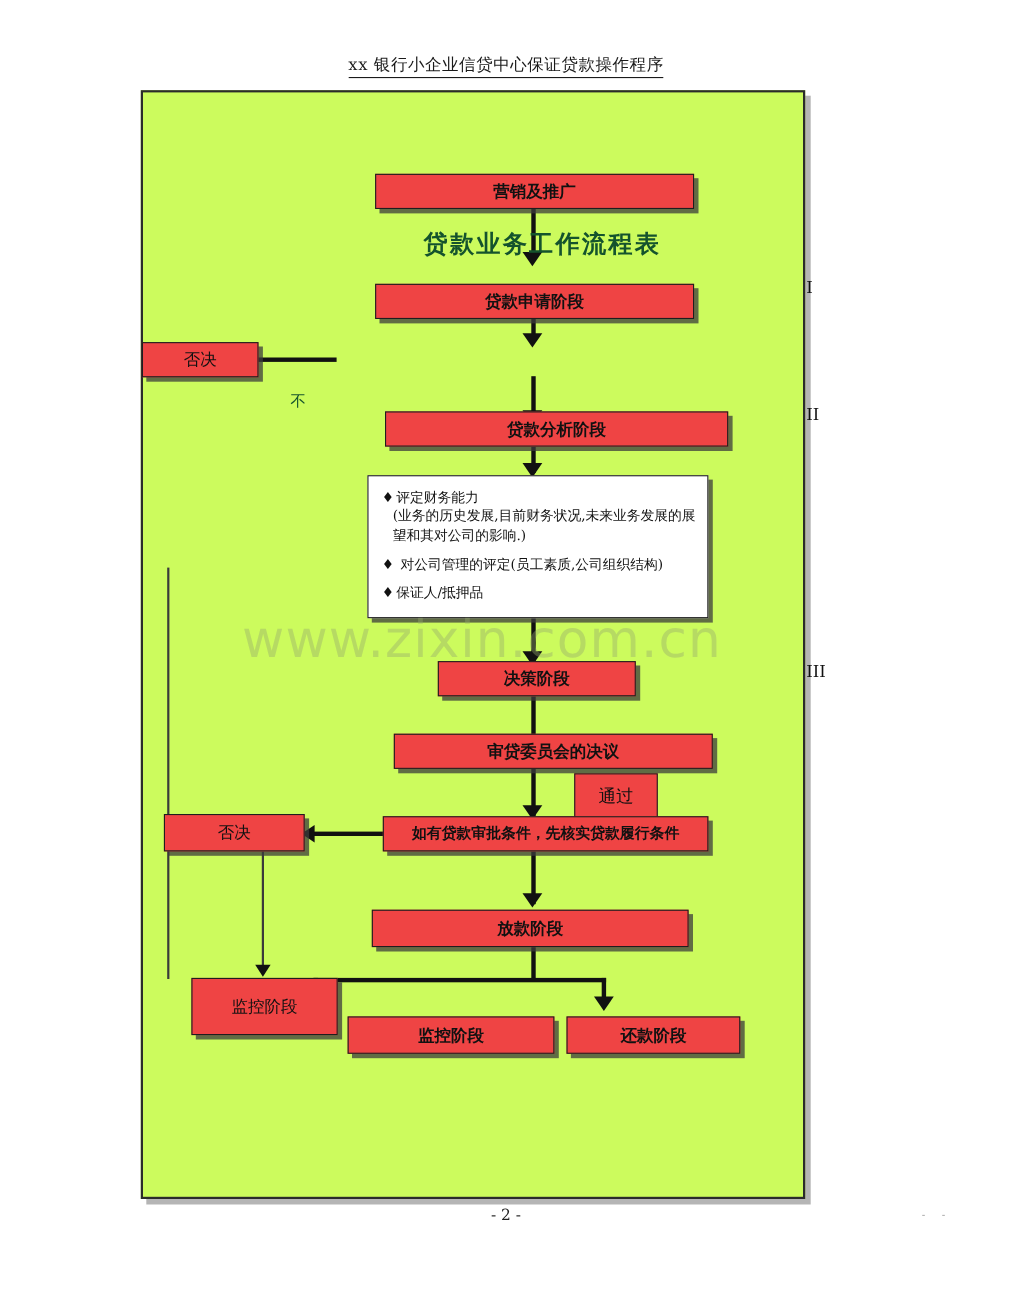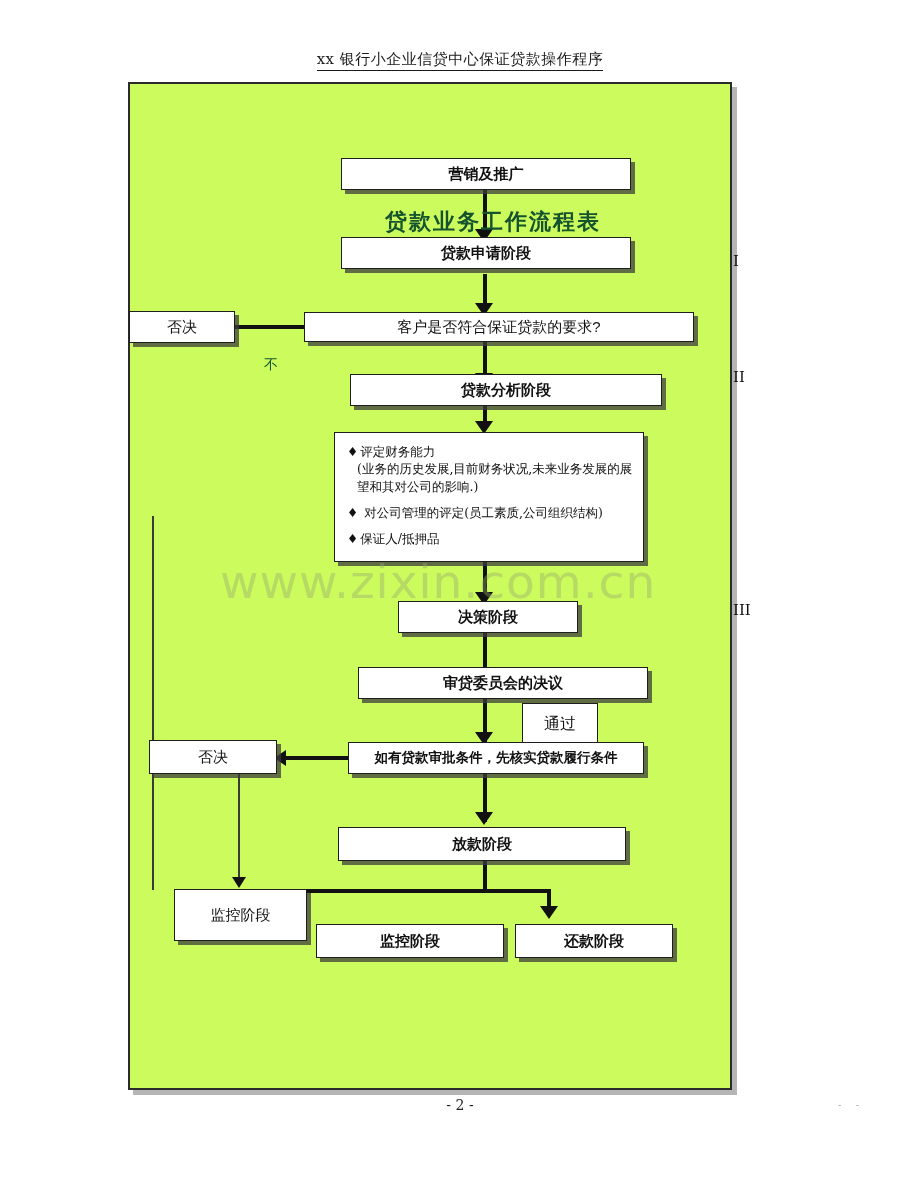--- a/index.html
+++ b/index.html
@@ -39,26 +39,26 @@
     font-family:"DejaVu Sans","Liberation Sans",sans-serif;
     font-size:47px;letter-spacing:1px;
     color:rgba(150,170,110,.40);
     white-space:nowrap;pointer-events:none;
     z-index:5;
   }
 
   
   .box{
     position:absolute;
-    background:#ffffff;
+    background:#ef4444;
     border:1.5px solid #1e1e1e;
     box-sizing:border-box;
     box-shadow:4px 4px 0 rgba(60,60,60,.75);
     display:flex;align-items:center;justify-content:center;
-    font-family:Liberation Sans, sans-serif;
+    font-family:Liberation Mono, monospace;
     font-size:15px;color:#111;
     text-align:center;
     z-index:3;
   }
   .box.bold{font-weight:bold;}
   .box.thin{box-shadow:none;border:1.5px solid #1e1e1e;}
 
   
   .listbox{
     position:absolute;background:#ffffff;
@@ -132,25 +132,24 @@
   <div class="panel">
 
     <div class="watermark" style="left:90px;top:470px;">www.zixin.com.cn</div>
 
     <div class="flabel" style="left:255px;top:123px;font-size:22px;font-weight:bold;letter-spacing:2px;">贷款业务工作流程表</div>
 
     <div class="box bold" style="left:211px;top:74px;width:290px;height:32px;">营销及推广</div>
     <div class="vline" style="left:353px;top:106px;height:46px;"></div>
     <div class="arrow-down" style="left:345px;top:145px;"></div>
 
-    <div class="box bold" style="left:211px;top:153px;width:290px;height:32px;">贷款申请阶段</div>
+    <div class="box bold" style="left:211px;top:174px;width:290px;height:32px;">贷款申请阶段</div>
     <div class="vline" style="left:353px;top:190px;height:36px;"></div>
     <div class="arrow-down" style="left:345px;top:219px;"></div>
 
-    <div class="box" style="left:174px;top:228px;width:390px;height:30px;">客户是否符合保证贷款的要求?</div>
 
     <div class="hline" style="left:24px;top:241px;width:152px;"></div>
     <div class="arrow-left" style="left:22px;top:235px;"></div>
     <div class="box" style="left:-1px;top:227px;width:106px;height:32px;">否决</div>
 
     <div class="flabel" style="left:134px;top:272px;">不</div>
 
     <div class="vline" style="left:353px;top:258px;height:40px;"></div>
     <div class="arrow-down" style="left:345px;top:289px;"></div>
     <div class="box bold" style="left:220px;top:290px;width:312px;height:32px;">贷款分析阶段</div>

